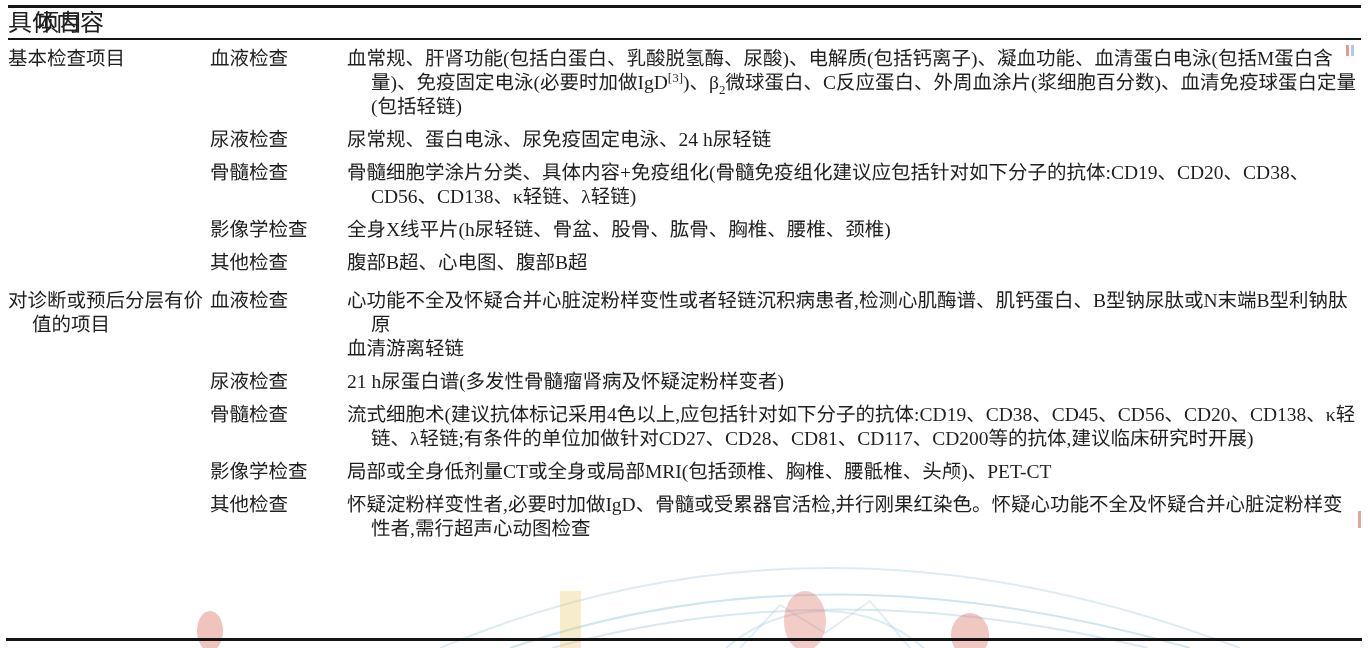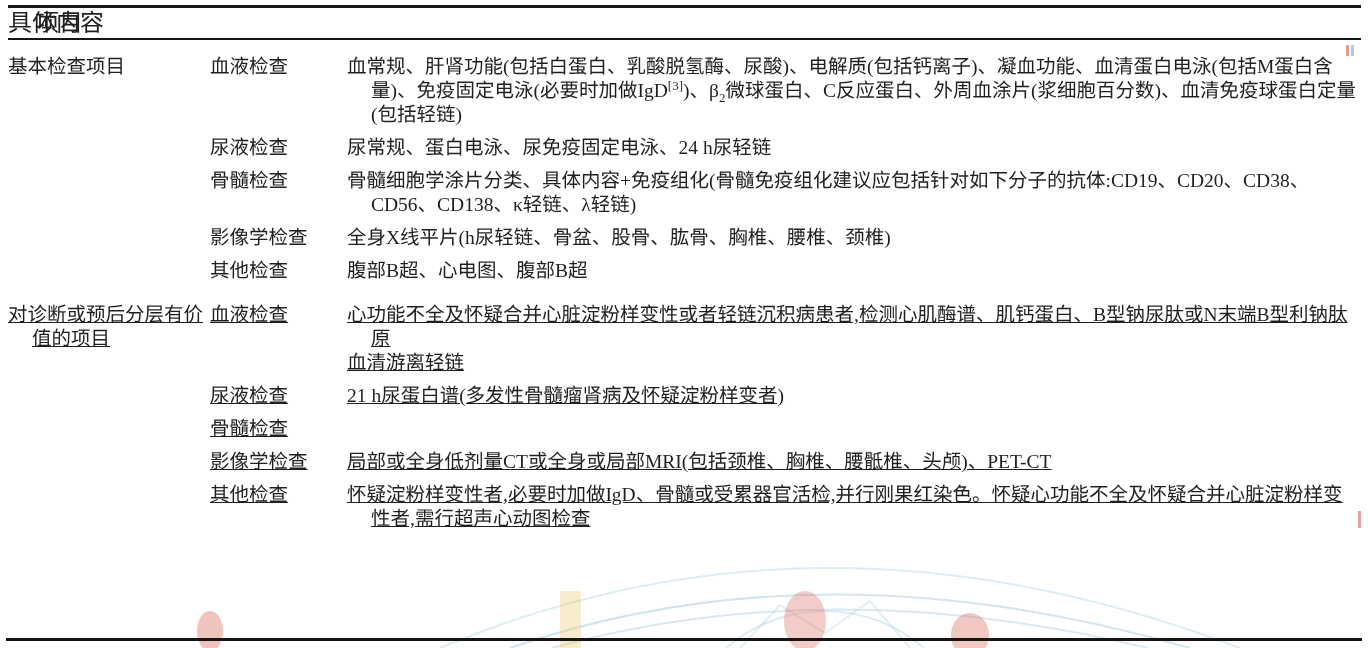--- a/index.html
+++ b/index.html
@@ -12,23 +12,23 @@
     font-family:"Liberation Serif","DejaVu Serif",serif;
     color:var(--text);position:relative;overflow:hidden;
   }
   .page{position:absolute;inset:0;}
   .table{position:relative;padding:0 7px 0 8px;z-index:2;}
   .topline{margin-top:5px;height:3px;background:var(--rule);}
   .header{position:relative;height:30px;border-bottom:2px solid var(--rule);
           font-size:24px;line-height:30px;}
   .h-col1{position:absolute;left:27px;top:0;}
   .h-col2{position:absolute;left:0;right:0;top:0;}
-  .tbody{padding-top:15px;font-size:19.5px;line-height:24px;}
+  .tbody{padding-top:7px;font-size:19.5px;line-height:24px;}
   .section{display:grid;grid-template-columns:202px 137px 1fr;row-gap:9px;}
-  .section + .section{margin-top:20px;text-decoration:underline;}
+  .section + .section{margin-top:14px;}
   .cat{grid-column:1;grid-row:1 / span 5;}
   .cat-inner{width:174px;}
   .row{display:contents;}
   .sublabel{grid-column:2;}
   .content{grid-column:3;}
   .hang{padding-left:24px;text-indent:-24px;}
   sup,sub{font-size:13px;line-height:0;}
   .bottomline{position:absolute;left:6px;right:6px;top:638px;height:3px;
               background:var(--rule);z-index:2;}
   .watermark{position:absolute;left:180px;bottom:0;width:1100px;height:115px;
@@ -110,20 +110,21 @@
         <div class="row">
           <div class="sublabel">尿液检查</div>
           <div class="content">
             <div class="hang"><span>21 h尿蛋白谱(多发性骨髓瘤肾病及怀疑淀粉样变者)</span></div>
           </div>
         </div>
 
         <div class="row">
           <div class="sublabel">骨髓检查</div>
           <div class="content">
+            <div class="hang"><span>流式细胞术(建议抗体标记采用4色以上,应包括针对如下分子的抗体:CD19、CD38、CD45、CD56、CD20、CD138、κ轻链、λ轻链;有条件的单位加做针对CD27、CD28、CD81、CD117、CD200等的抗体,建议临床研究时开展)</span></div>
           </div>
         </div>
 
         <div class="row">
           <div class="sublabel">影像学检查</div>
           <div class="content">
             <div class="hang"><span>局部或全身低剂量CT或全身或局部MRI(包括颈椎、胸椎、腰骶椎、头颅)、PET-CT</span></div>
           </div>
         </div>
 

